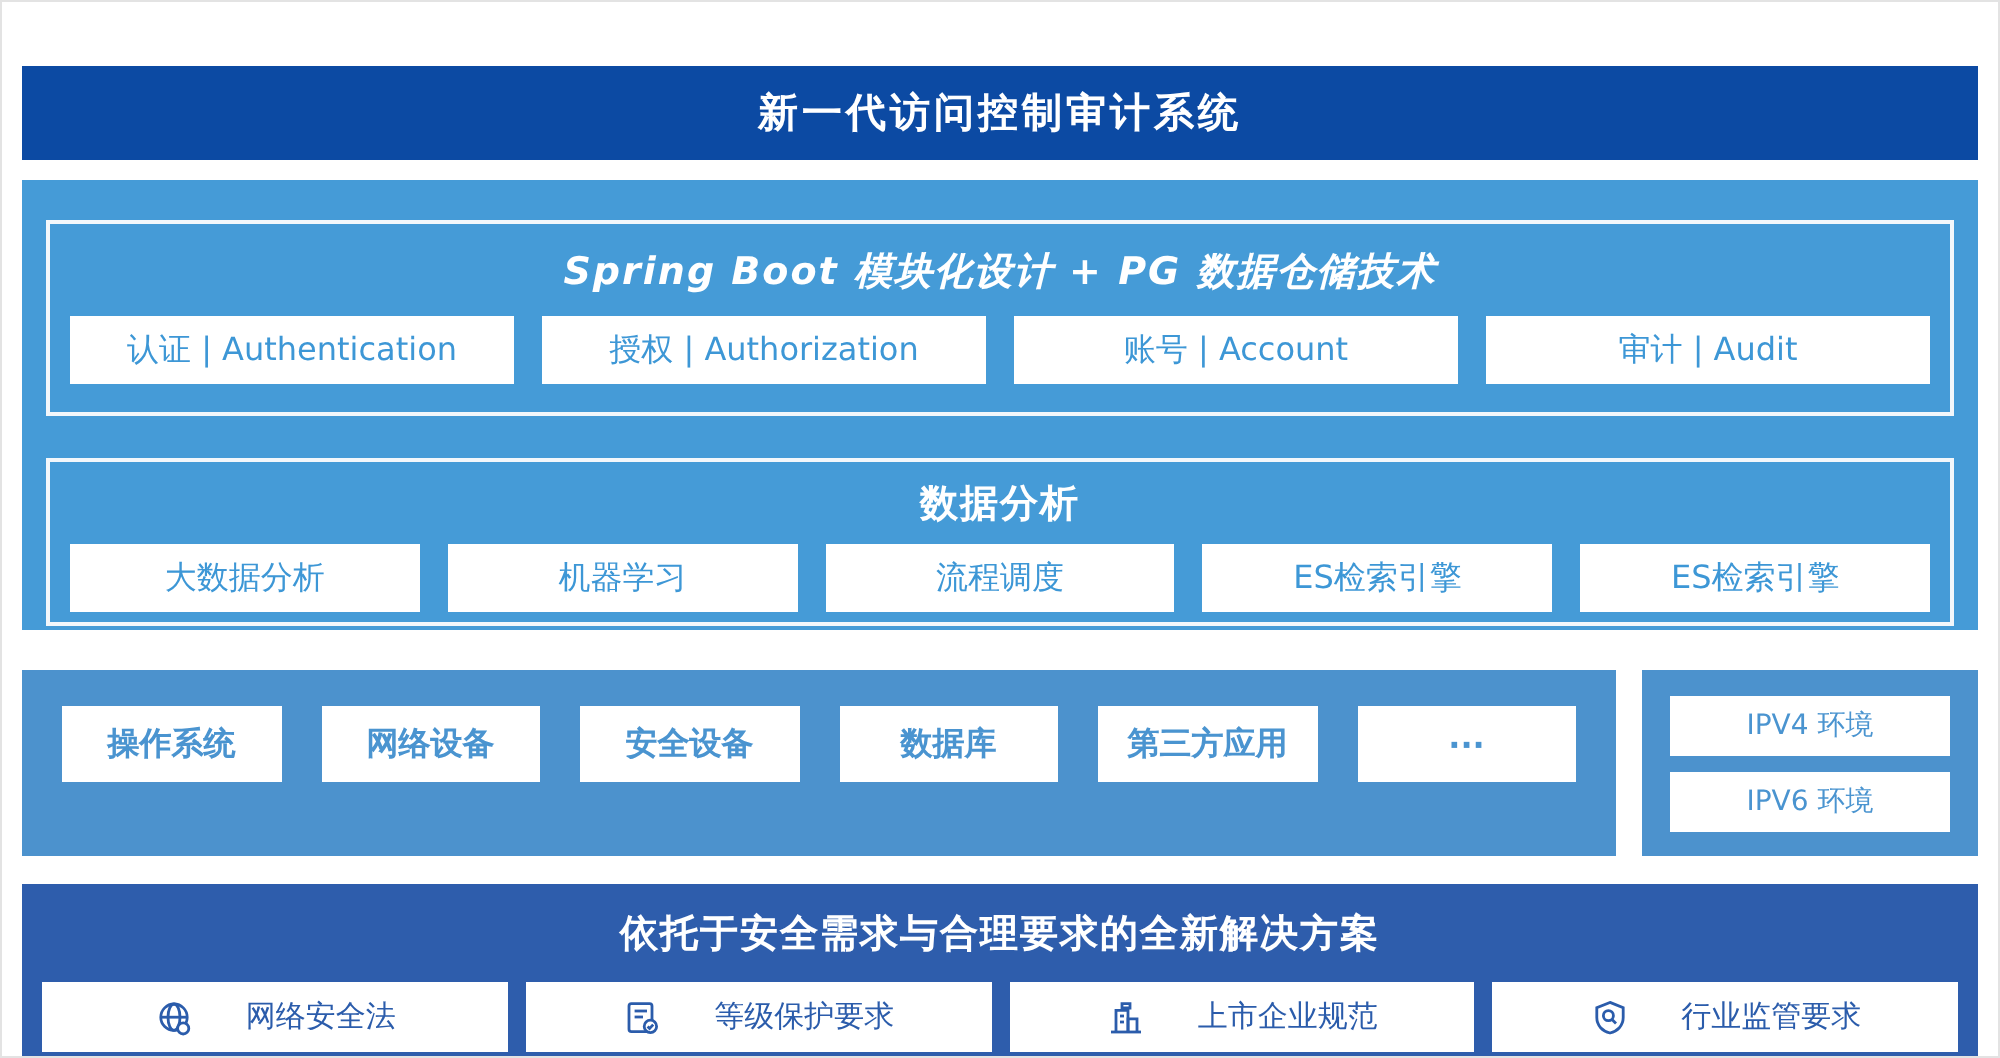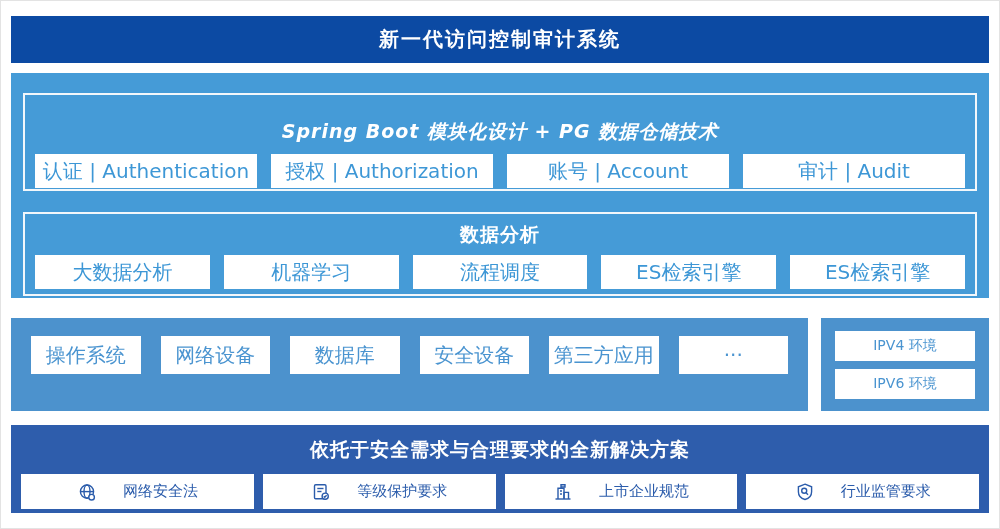--- a/index.html
+++ b/index.html
@@ -7,21 +7,21 @@
   body { font-family: "DejaVu Sans", "Liberation Sans", sans-serif; }
   .canvas {
     width: 1000px; height: 529px;
     background: #ffffff;
     border: 1px solid #e3e3e3;
     position: relative;
     overflow: hidden;
   }
   
   .banner {
-    margin: 15px 10px 0 10px;
+    margin: 32px 10px 0 10px;
     height: 47px;
     background: #0c4aa3;
     display: flex; align-items: center; justify-content: center;
   }
   .banner-title {
     color: #ffffff; font-size: 20px; font-weight: 700; letter-spacing: 2px;
   }
   
   .platform {
     margin: 10px 10px 0 10px;
@@ -31,47 +31,47 @@
   }
   .framed {
     border: 2px solid #f2f7fb;
   }
   .framed-top { height: 98px; }
   .framed-bottom { height: 84px; margin-top: 21px; }
   .panel-title {
     color: #ffffff; font-size: 19px; font-weight: 700; text-align: center;
     letter-spacing: 1px;
   }
-  .framed-top .panel-title { margin-top: 24px; }
+  .framed-top .panel-title { margin-top: 11px; }
   .framed-top .panel-title { font-style: italic; }
   .framed-bottom .panel-title { margin-top: 8px; }
   .box-row {
     display: flex; gap: 14px; padding: 0 10px; margin-top: 9px;
   }
   .framed-bottom .box-row { margin-top: 7px; }
   .white-box {
     background: #ffffff;
     flex: 1;
     height: 34px;
     display: flex; align-items: center; justify-content: center;
-    color: #3d97d6; font-size: 20px;
+    color: #3d97d6; font-size: 16px;
     white-space: nowrap;
   }
   
   .mid-row {
     margin: 20px 10px 0 10px;
     display: flex; gap: 13px;
     height: 93px;
   }
   .collection {
     flex: 1;
     background: #4c92cd;
     padding: 9px 20px 0 20px;
   }
-  .collection .box-row { margin-top: 9px; padding: 0; gap: 20px; }
+  .collection .box-row { margin-top: 9px; padding: 0; gap: 20px; font-weight: bold; }
   .collection .white-box { height: 38px; color: #4a94d0; }
   .env {
     width: 168px;
     background: #4c92cd;
     display: flex; flex-direction: column; justify-content: center;
     gap: 8px;
     padding: 0 14px;
   }
   .env .white-box { flex: none; height: 30px; font-size: 14px; color: #4a94d0; }
   
@@ -122,22 +122,22 @@
     </div>
 
   </div>
 
   <div class="mid-row">
 
     <div class="collection">
       <div class="box-row">
         <div class="white-box">操作系统</div>
         <div class="white-box">网络设备</div>
+        <div class="white-box">安全设备</div>
         <div class="white-box">数据库</div>
-        <div class="white-box">安全设备</div>
         <div class="white-box">第三方应用</div>
         <div class="white-box">···</div>
       </div>
     </div>
 
     <div class="env">
       <div class="white-box">IPV4 环境</div>
       <div class="white-box">IPV6 环境</div>
     </div>
 

